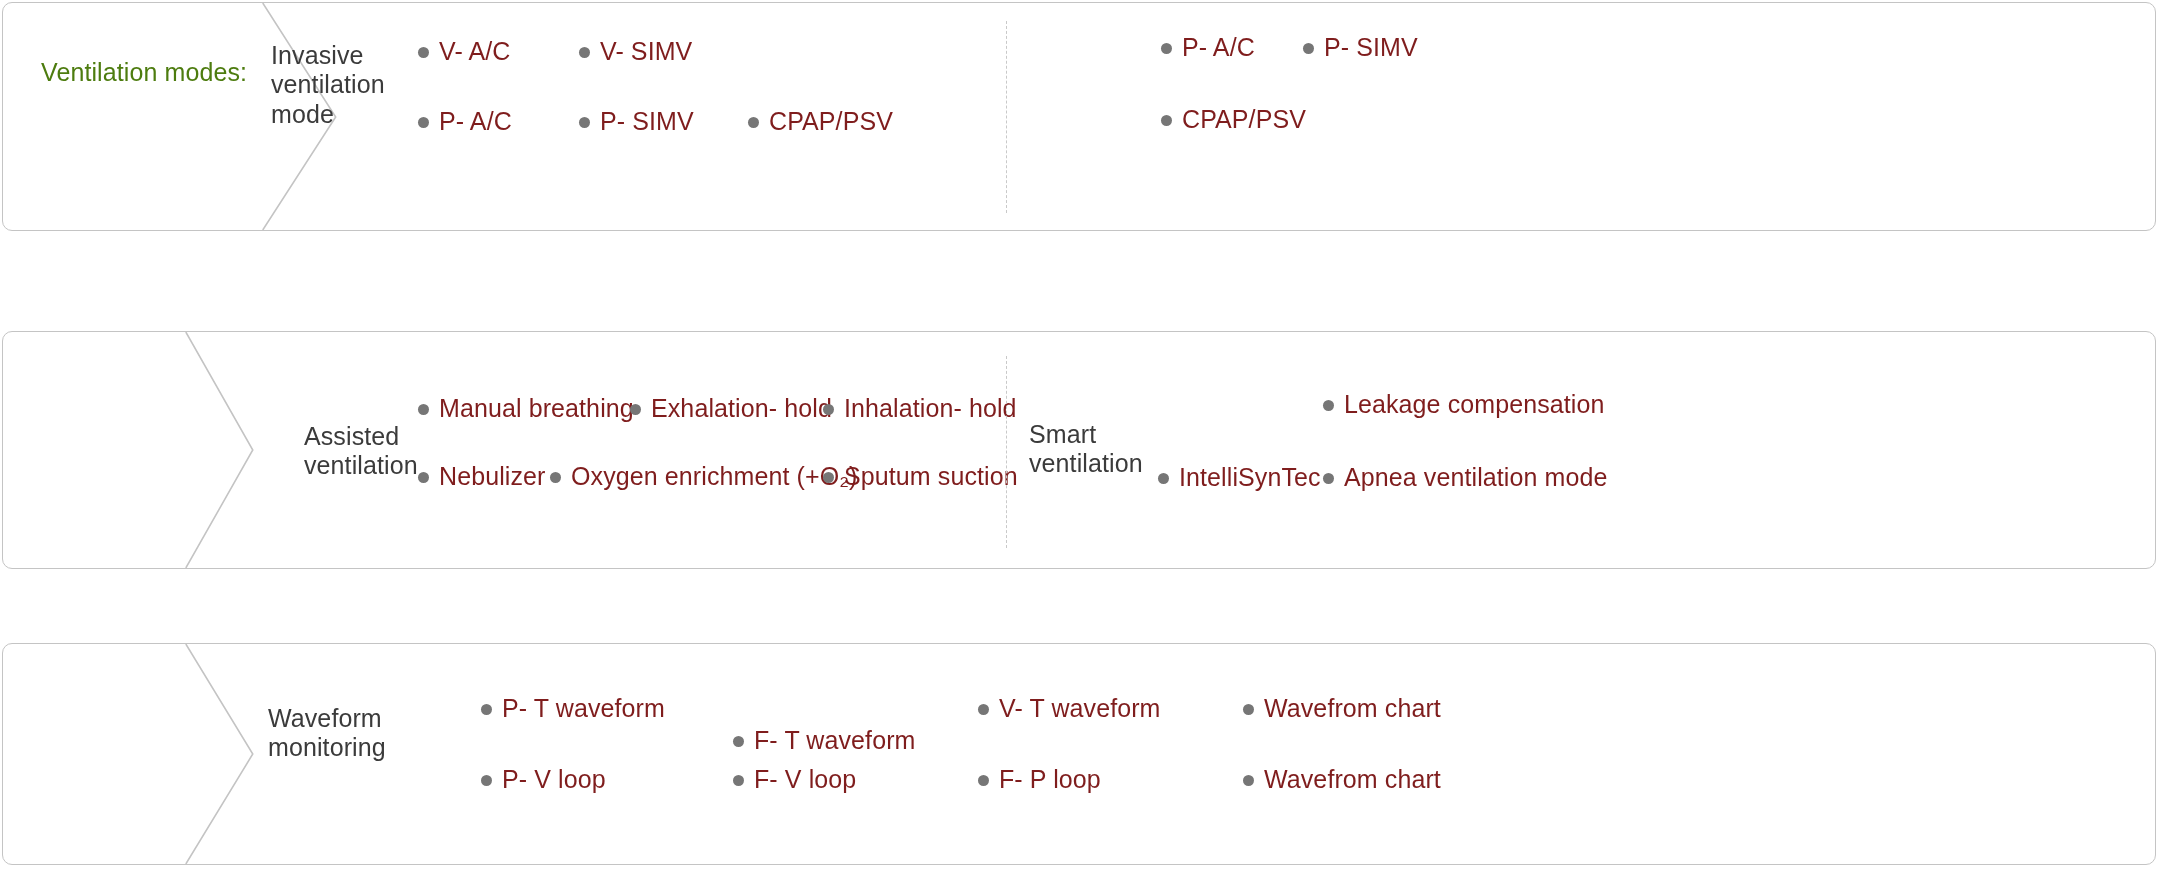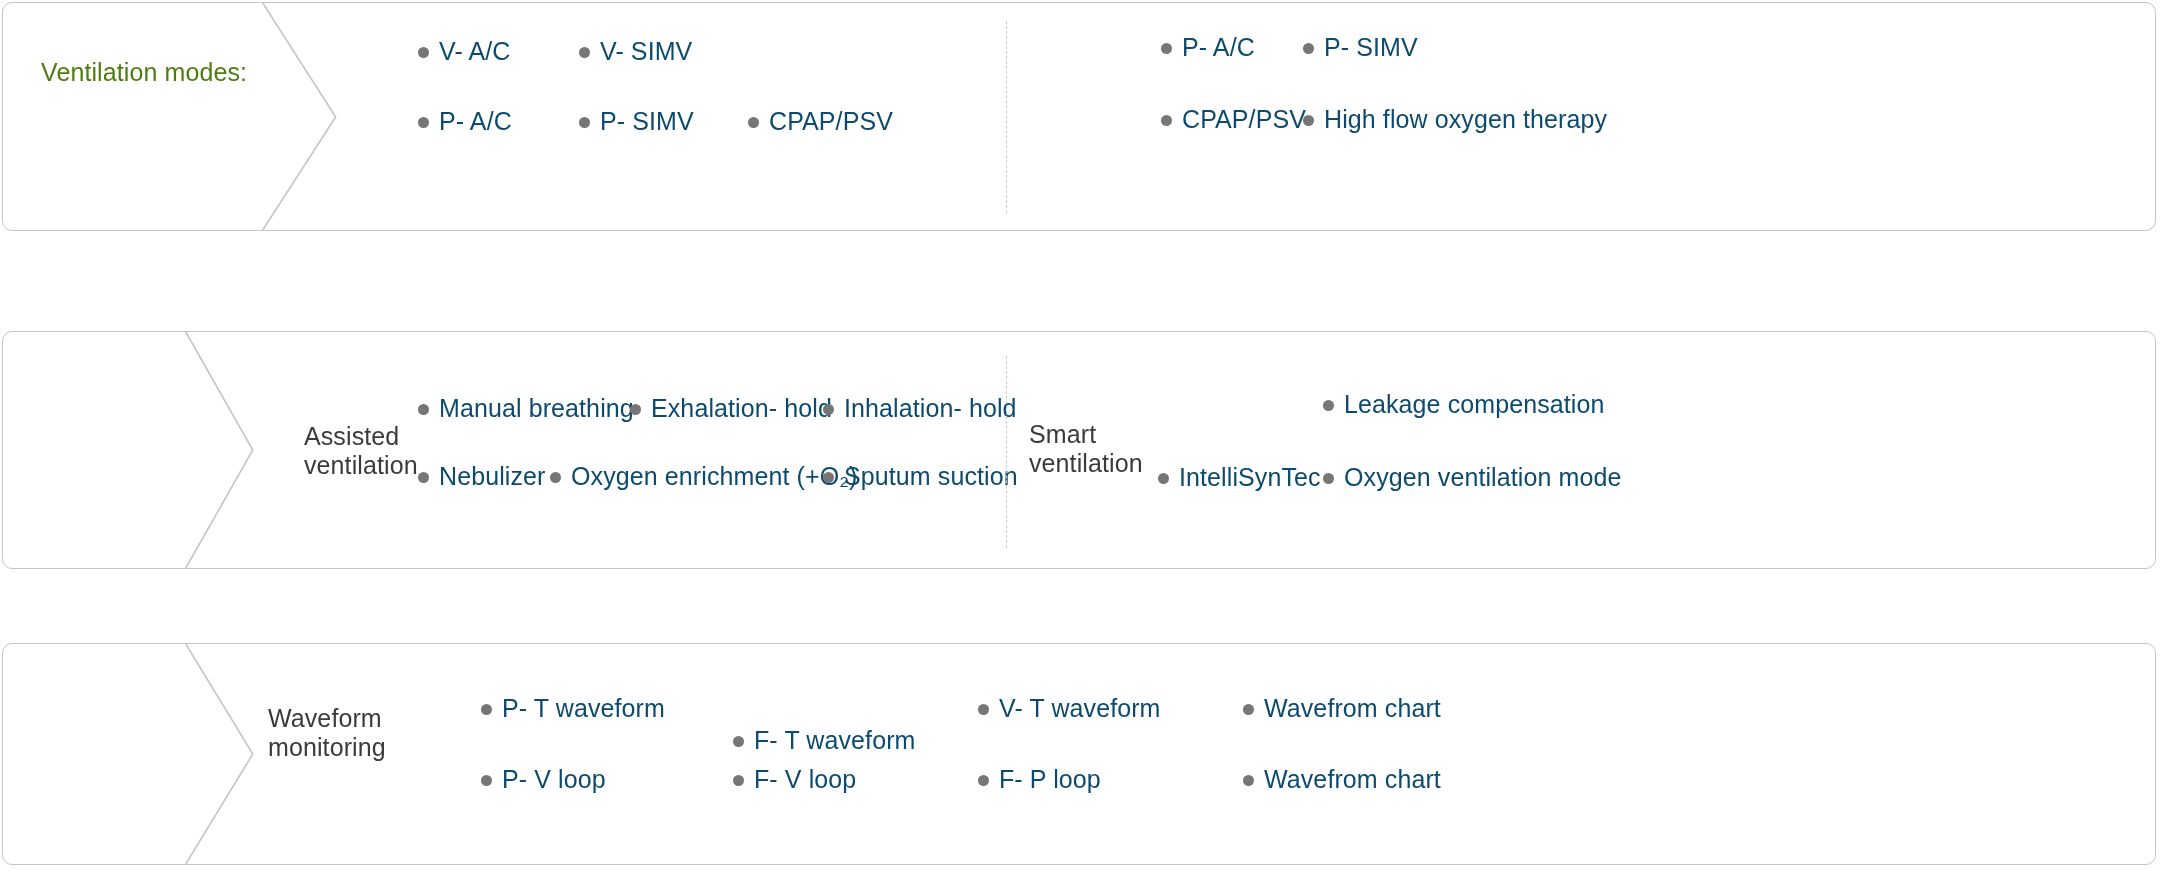--- a/index.html
+++ b/index.html
@@ -75,21 +75,21 @@
     letter-spacing: .1px;
   }
 
   
   .bullet-item {
     position: absolute;
     display: flex;
     align-items: flex-start;
     font-size: 25px;
     line-height: 1.15;
-    color: #0c4a6e;
+    color: #7f1d1d;
     white-space: nowrap;
     letter-spacing: .1px;
   }
   .bullet-item.wrap { white-space: normal; }
   .dot {
     flex: 0 0 auto;
     width: 11px;
     height: 11px;
     border-radius: 50%;
     background: #767676;
@@ -112,20 +112,21 @@
 
   <section class="panel" id="panel-0">
     <div class="panel-inner">
 
       <svg class="chevron" viewBox="0 0 2154 229" preserveAspectRatio="none">
         <polyline points="260,0 333,115 260,229" fill="none" stroke="#c4c4c4" stroke-width="1.6"></polyline>
       </svg>
 
       <div class="category">Ventilation modes:</div>
 
+      <div class="group-label" style="left:268px; top:38px; width:120px;">Invasive ventilation mode</div>
 
       <div class="bullet-item" style="left:415px; top:34px;">
         <span class="dot"></span>
         <span class="bullet-text">V- A/C</span>
       </div>
       <div class="bullet-item" style="left:576px; top:34px;">
         <span class="dot"></span>
         <span class="bullet-text">V- SIMV</span>
       </div>
       <div class="bullet-item" style="left:415px; top:104px;">
@@ -148,24 +149,20 @@
         <span class="dot"></span>
         <span class="bullet-text">P- A/C</span>
       </div>
       <div class="bullet-item" style="left:1300px; top:30px;">
         <span class="dot"></span>
         <span class="bullet-text">P- SIMV</span>
       </div>
       <div class="bullet-item" style="left:1158px; top:102px;">
         <span class="dot"></span>
         <span class="bullet-text">CPAP/PSV</span>
-      </div>
-      <div class="bullet-item" style="left:1300px; top:102px;">
-        <span class="dot"></span>
-        <span class="bullet-text">High flow oxygen therapy</span>
       </div>
 
     </div>
   </section>
 
   <section class="panel" id="panel-1">
     <div class="panel-inner">
 
       <svg class="chevron" viewBox="0 0 2154 238" preserveAspectRatio="none">
         <polyline points="183,0 250,119 183,238" fill="none" stroke="#c4c4c4" stroke-width="1.6"></polyline>
@@ -205,21 +202,21 @@
       <div class="bullet-item" style="left:1320px; top:58px;">
         <span class="dot"></span>
         <span class="bullet-text">Leakage compensation</span>
       </div>
       <div class="bullet-item" style="left:1155px; top:131px;">
         <span class="dot"></span>
         <span class="bullet-text">IntelliSynTec</span>
       </div>
       <div class="bullet-item" style="left:1320px; top:131px;">
         <span class="dot"></span>
-        <span class="bullet-text">Oxygen ventilation mode</span>
+        <span class="bullet-text">Apnea ventilation mode</span>
       </div>
 
     </div>
   </section>
 
   <section class="panel" id="panel-2">
     <div class="panel-inner">
 
       <svg class="chevron" viewBox="0 0 2154 222" preserveAspectRatio="none">
         <polyline points="183,0 250,111 183,222" fill="none" stroke="#c4c4c4" stroke-width="1.6"></polyline>

